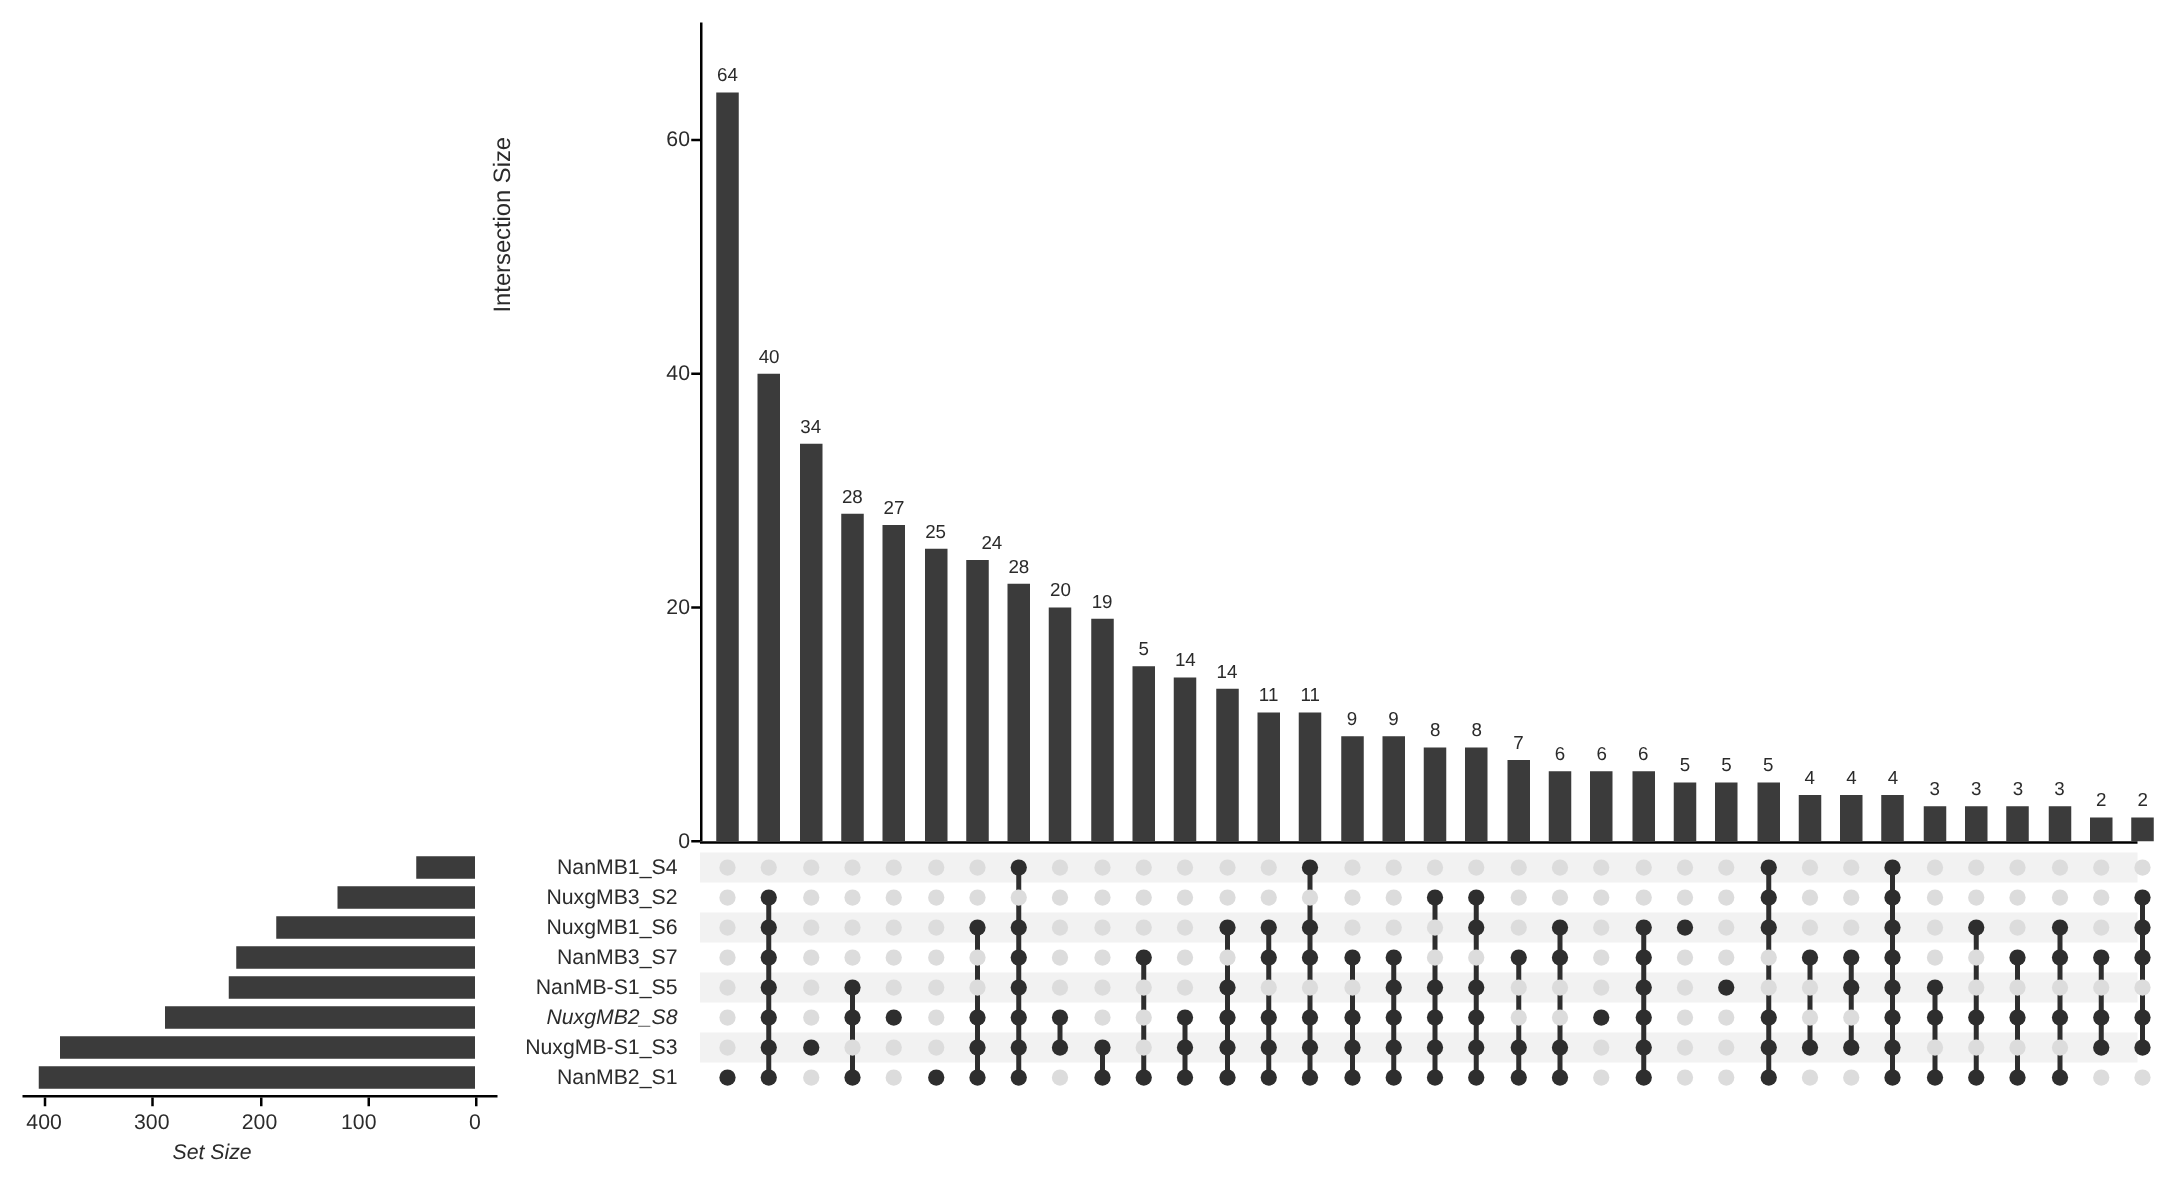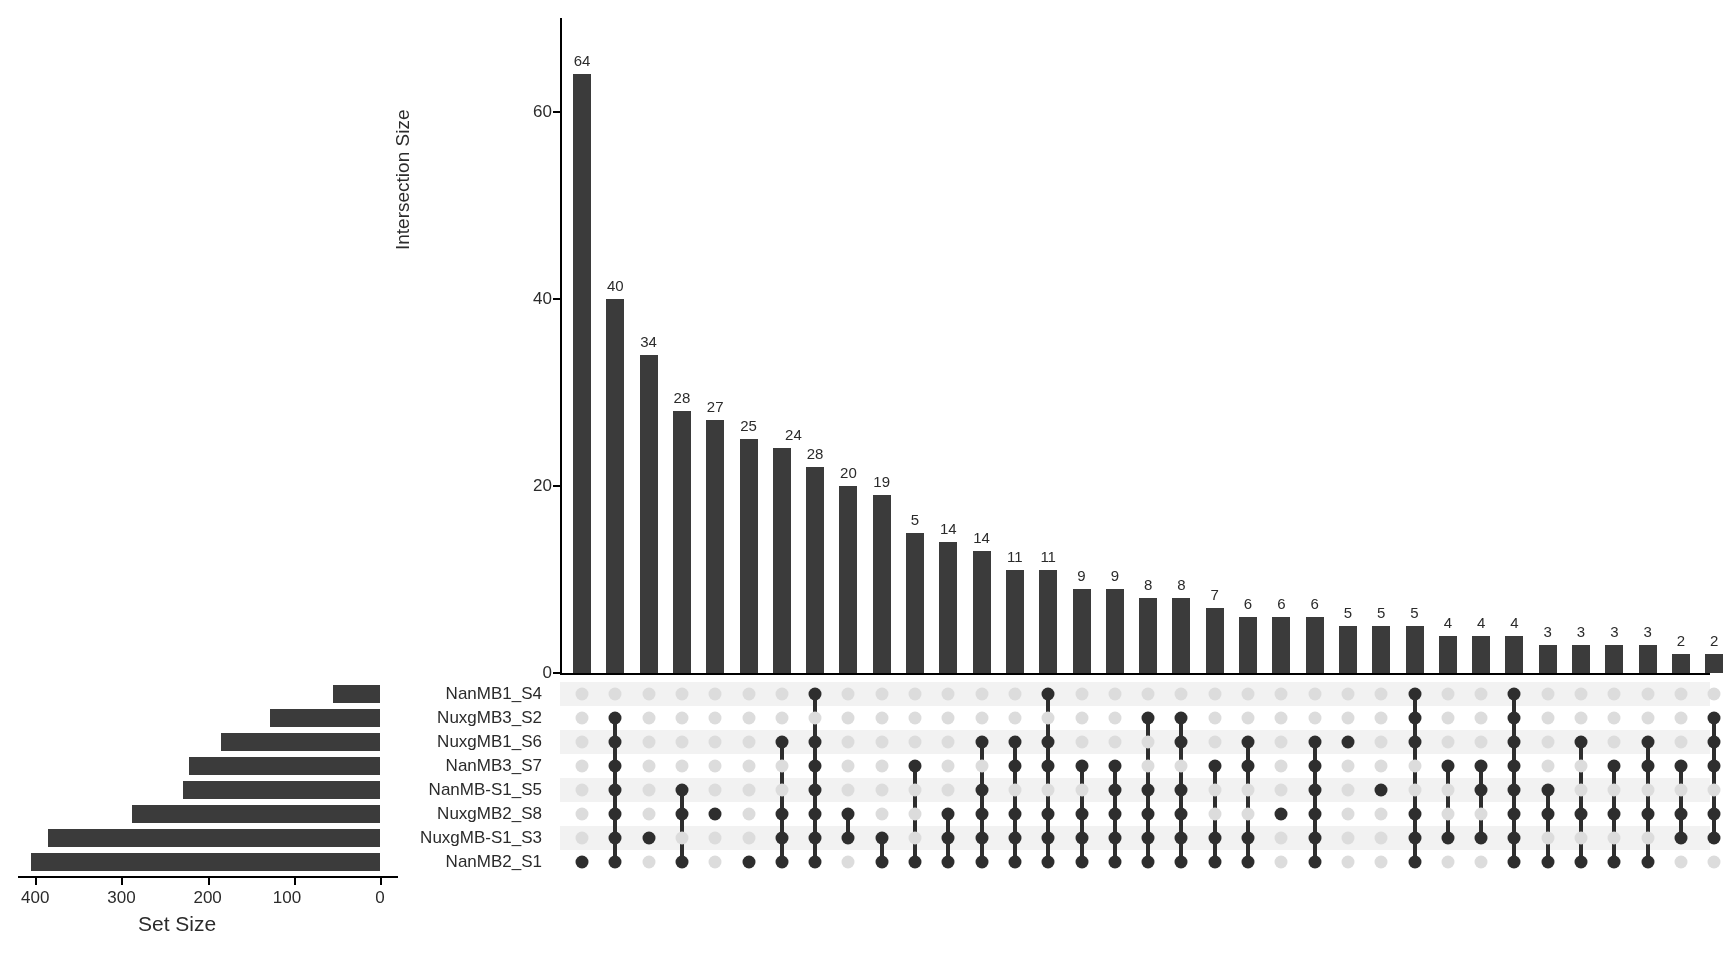--- a/index.html
+++ b/index.html
@@ -35,21 +35,21 @@
   .dot.on{background:#2e2e2e;}
   .vline{position:absolute;width:4px;background:#2e2e2e;transform:translateX(-2px);}
 
   
   #setsize{position:absolute;left:18px;top:680px;width:380px;height:215px;}
   .sbar{position:absolute;height:18px;background:#3b3b3b;}
   #set-axis{position:absolute;left:0;top:196px;width:380px;height:2px;background:#000;}
   .stick{position:absolute;top:198px;width:2px;height:7px;background:#000;}
   .sticklabel{position:absolute;top:208px;font-size:17px;color:#2b2b2b;
               transform:translateX(-50%);white-space:nowrap;}
-  #set-axis-title{position:absolute;left:120px;top:232px;font-size:21px;color:#2b2b2b;}
+  #set-axis-title{position:absolute;left:120px;top:232px;font-size:17px;color:#2b2b2b;font-style:italic;}
 
   
   #setnames{position:absolute;left:400px;top:680px;width:150px;height:215px;}
   .sname{position:absolute;right:8px;font-size:17px;color:#2b2b2b;
          transform:translateY(-50%);white-space:nowrap;text-align:right;}
 </style>
 </head>
 <body>
 
 <div id="root">
@@ -462,21 +462,21 @@
       <div class="dot on" style="left: 1154.2px; top: 158px;"></div>
       <div class="dot" style="left: 1154.2px; top: 182px;"></div>
     </div>
 
   <div id="setnames">
       <div class="sname" style="top: 14px;">NanMB1_S4</div>
       <div class="sname" style="top: 38px;">NuxgMB3_S2</div>
       <div class="sname" style="top: 62px;">NuxgMB1_S6</div>
       <div class="sname" style="top: 86px;">NanMB3_S7</div>
       <div class="sname" style="top: 110px;">NanMB-S1_S5</div>
-      <div class="sname" style="top: 134px;">NuxgMB2_S8</div>
+      <div class="sname" style="top: 134px; font-style: italic;">NuxgMB2_S8</div>
       <div class="sname" style="top: 158px;">NuxgMB-S1_S3</div>
       <div class="sname" style="top: 182px;">NanMB2_S1</div>
     </div>
 
   <div id="setsize">
     <div id="set-axis"></div>
     <div id="set-axis-title">Set Size</div>
   <div class="sbar" style="left: 314.595px; width: 47.4048px; top: 5px;"></div>
       <div class="sbar" style="left: 251.676px; width: 110.324px; top: 29px;"></div>
       <div class="sbar" style="left: 202.548px; width: 159.452px; top: 53px;"></div>

